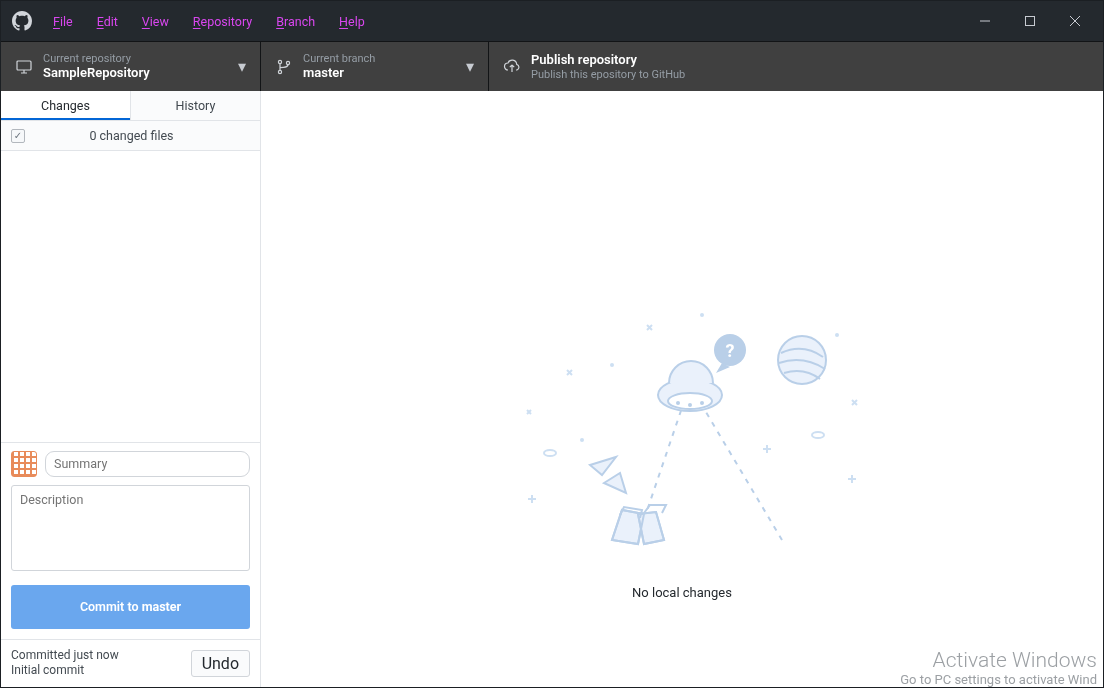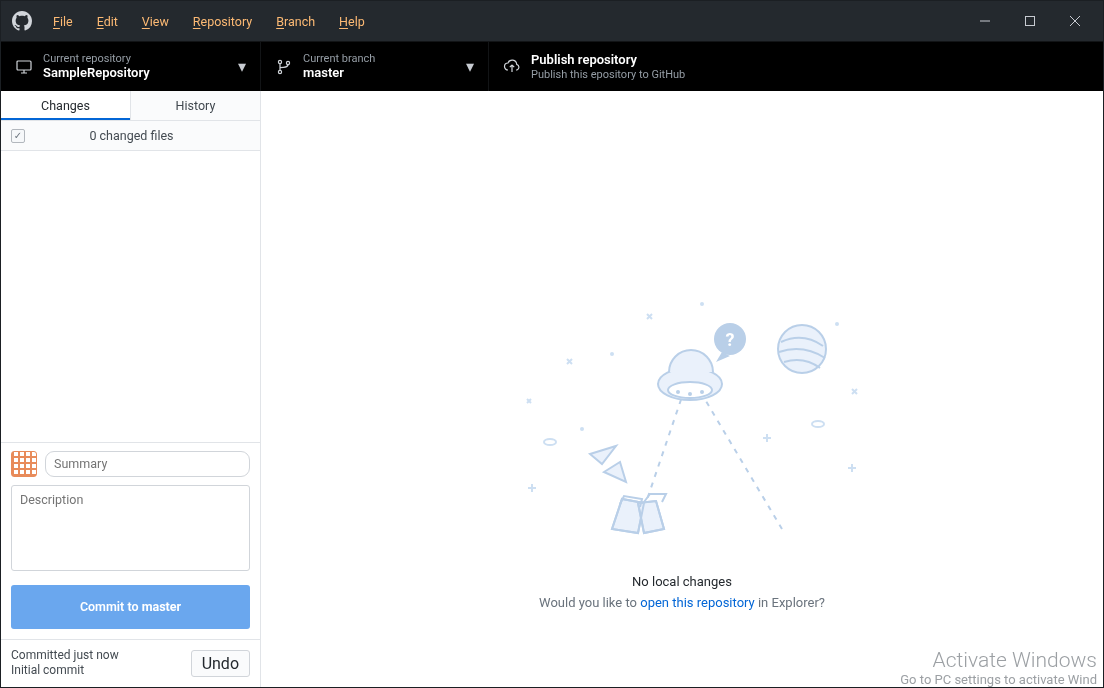--- a/index.html
+++ b/index.html
@@ -2,29 +2,29 @@
 <html><head>
 <meta charset="utf-8">
 <style>
   * { box-sizing: border-box; margin: 0; padding: 0; font-family: -apple-system, BlinkMacSystemFont, "Segoe UI", Roboto, Helvetica, Arial, sans-serif; }
   html, body { width: 1104px; height: 688px; overflow: hidden; }
   .app { width: 1104px; height: 688px; border: 1px solid #1b1f23; background: #fff; display: flex; flex-direction: column; }
 
   
   .menubar { height: 40px; background: #24292e; color: #c7cbd1; display: flex; align-items: center; padding: 0 6px; font-size: 12.5px; }
   .menubar .logo { width: 22px; height: 22px; margin: 0 8px 0 4px; display:flex; align-items:center; justify-content:center;}
-  .menu-item { padding: 5px 12px; cursor: default; color: #fdba74; position: relative; }
+  .menu-item { padding: 5px 12px; cursor: default; color: #d946ef; position: relative; }
   .menu-item .ul { text-decoration: underline; text-underline-offset: 2px; }
   .menubar .spacer { flex: 1; }
   .win-controls { display: flex; align-items: center; }
   .win-btn { width: 45px; height: 30px; display:flex; align-items:center; justify-content:center; color:#c7cbd1; }
   .win-btn svg { display:block; }
 
   
-  .toolbar { height: 50px; background: #000000; display: flex; color: #fff; border-top:1px solid #121416;}
+  .toolbar { height: 50px; background: #404040; display: flex; color: #fff; border-top:1px solid #121416;}
   .tool-section { display:flex; align-items:center; padding: 0 14px; border-right:1px solid #121416; position:relative; }
   .tool-section.repo { width: 260px; }
   .tool-section.branch { width: 228px; align-items: center; }
   .tool-section.publish { width: 241px; border-right:none;}
   .tool-icon { width:18px; height:18px; margin-right:10px; color:#d1d5da; flex-shrink:0; display:flex; align-items:center; justify-content:center;}
   .tool-labels { display:flex; flex-direction:column; line-height:1.2; flex:1; min-width:0;}
   .tool-labels .sub { font-size:11px; color:#959da5; }
   .tool-labels .main { font-size:13px; font-weight:600; color:#fff; }
   .tool-labels .sub2 { font-size:11px; color:#959da5; }
   .caret { color:#c7cbd1; margin-left:6px; flex-shrink:0;}
@@ -236,23 +236,20 @@
               <circle cx="230" cy="10" r="2" fill="#cddff2" stroke="none"></circle>
               <circle cx="365" cy="30" r="2" fill="#cddff2" stroke="none"></circle>
               <circle cx="110" cy="135" r="2" fill="#cddff2" stroke="none"></circle>
               <path d="M72 148 a6 3 0 1 0 12 0 a6 3 0 1 0 -12 0"></path>
               <path d="M340 130 a6 3 0 1 0 12 0 a6 3 0 1 0 -12 0"></path>
             </g>
           </svg>
         </div>
         <div class="empty-text">
           <div>No local changes</div>
-          <div class="sub">
-            <span>Would you like to </span><span class="link">open this repository</span><span> in Explorer?</span>
-          </div>
         </div>
       </div>
 
       <div class="watermark">
         <div class="t1">Activate Windows</div>
         <div class="t2">Go to PC settings to activate Wind</div>
       </div>
     </div>
   </div>
 </div>

